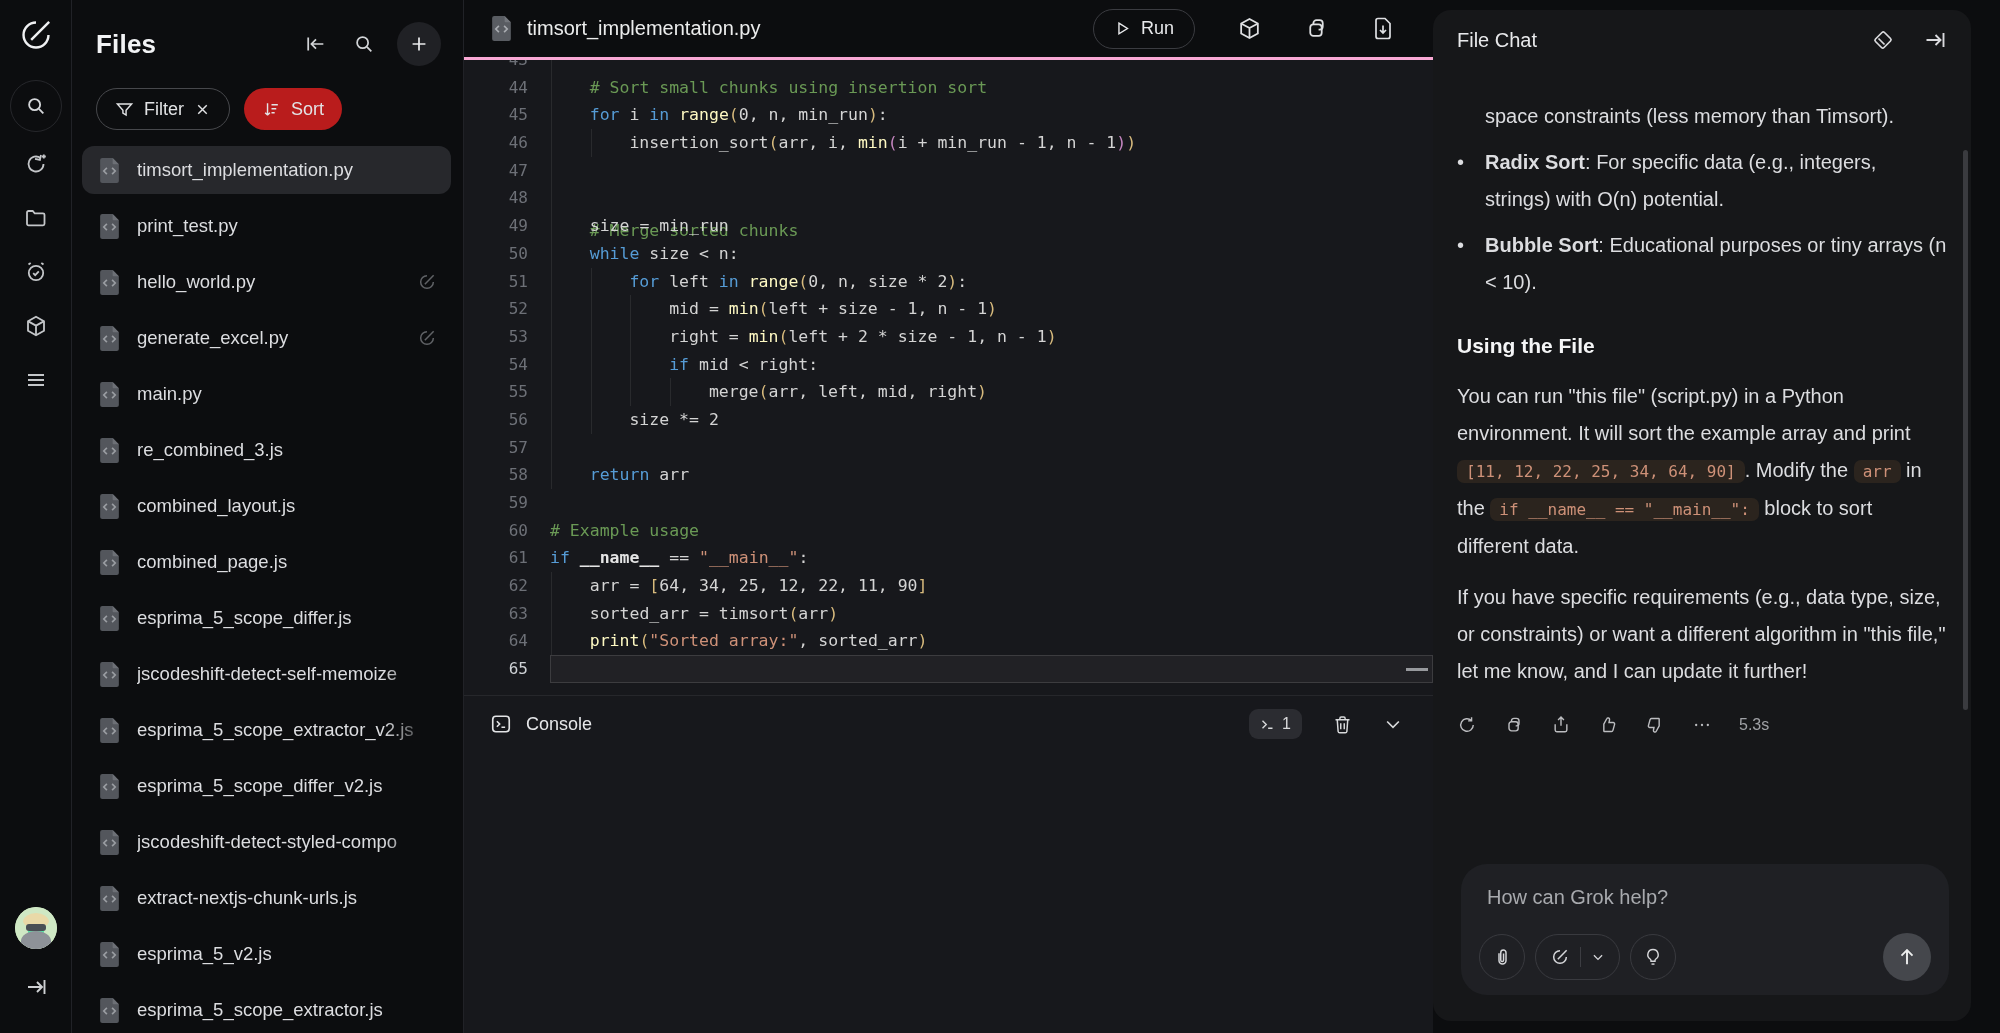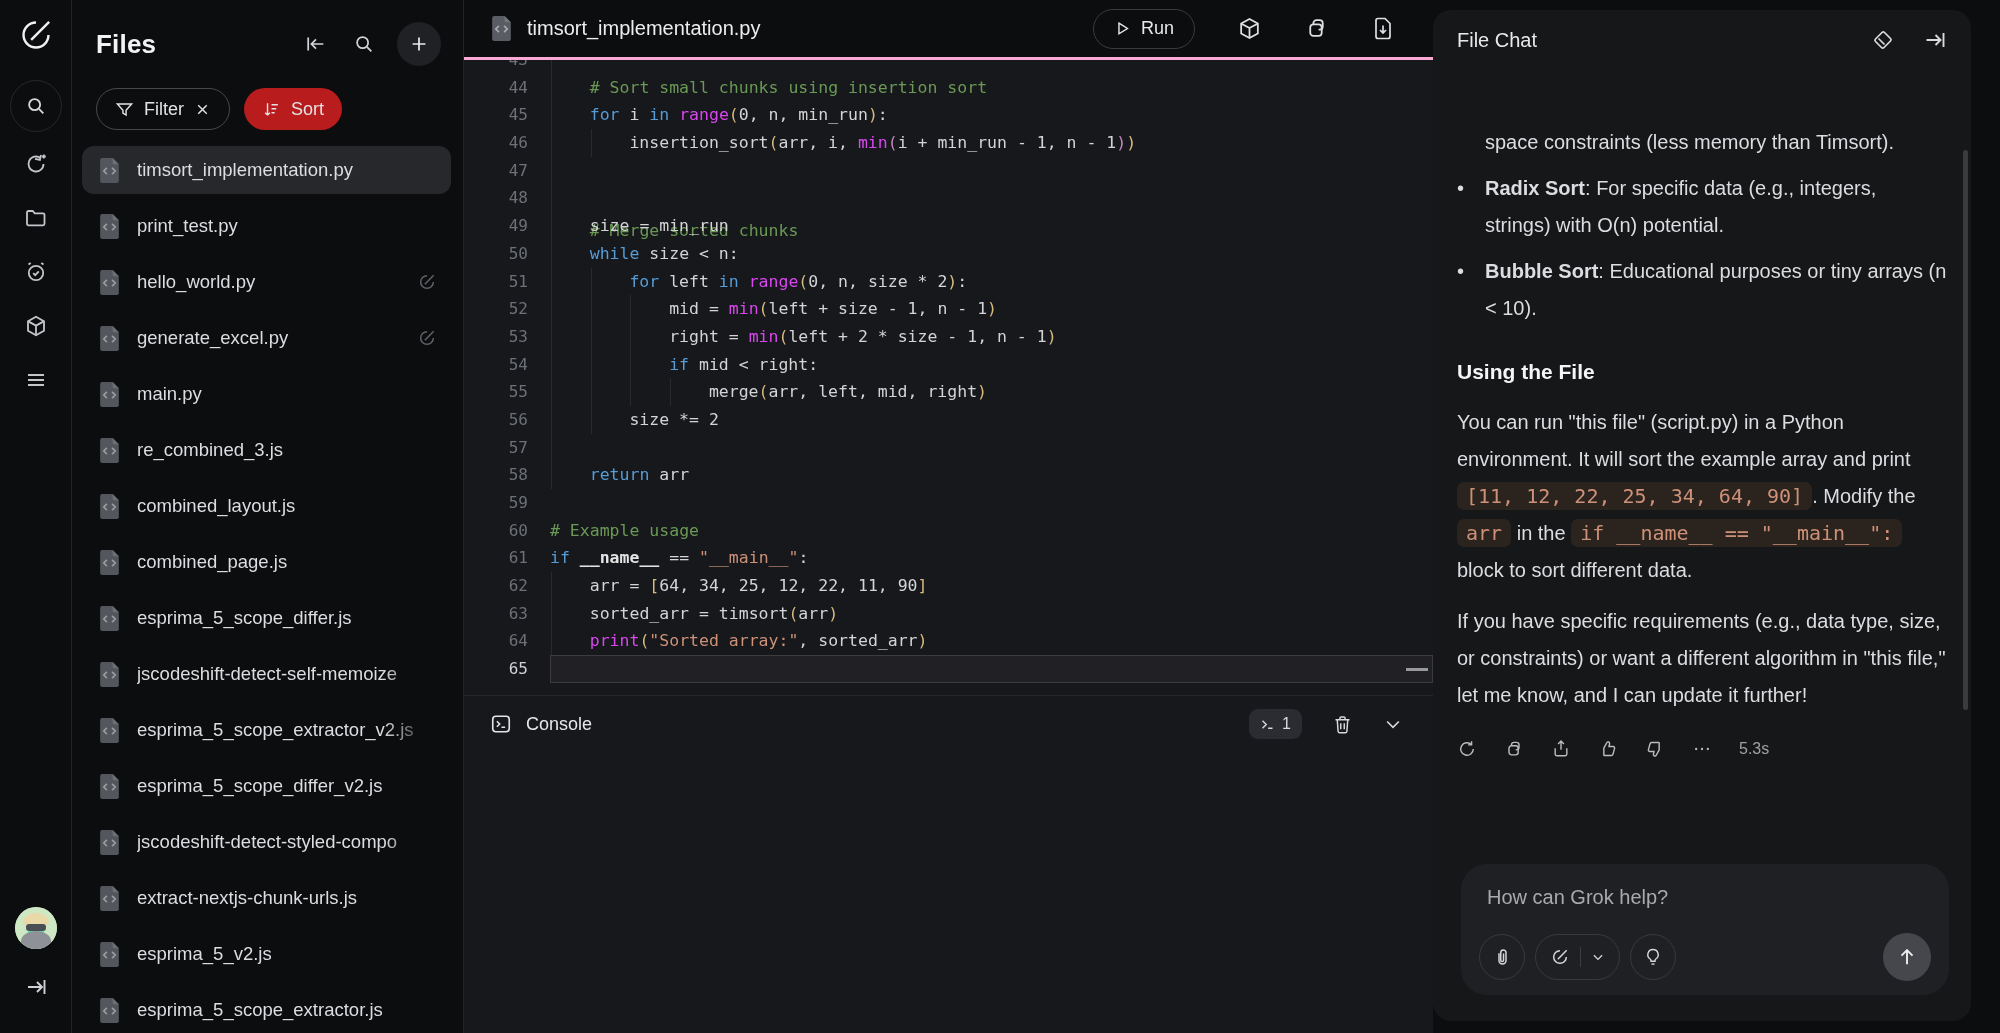--- a/index.html
+++ b/index.html
@@ -42,45 +42,45 @@
 
   .editor { height:638px; background:#17181c; border-top:3px solid #f9a8d4; overflow:hidden; position:relative; }
   .code-scroll { margin-top:-14px; }
   .code-line { display:flex; height:27.7px; line-height:27.7px; font-family:"DejaVu Sans Mono", monospace; font-size:16.5px; }
   .code-line .ln { flex:0 0 64px; text-align:right; color:#6d7077; font-size:16px; user-select:none; }
   .code-line .ct { flex:1; margin-left:22px; position:relative; white-space:pre; }
   .code-line.current .ct { background:rgba(255,255,255,.045); border:1px solid rgba(255,255,255,.12); }
   .code-line.current .ln { color:#cdd0d4; }
   .guide { position:absolute; top:0; bottom:0; width:1px; background:rgba(255,255,255,.08); }
   .dash { position:absolute; right:4px; top:12px; width:22px; height:3px; background:#97999d; }
-  .tok-c { color:#6a9955; } .tok-k { color:#569cd6; } .tok-f { color:#d946ef; }
+  .tok-c { color:#6a9955; } .tok-k { color:#569cd6; } .tok-f { color:#fef9c3; }
   .tok-v { color:#e5e5e5;font-weight:bold; } .tok-s { color:#ce9178; } .tok-p { color:#d4d4d4; }
   .tok-b1 { color:#d7ba7d; } .tok-b2 { color:#c586c0; }
 
   .console { flex:1; background:#17181c; border-top:1px solid #26272b; display:flex; flex-direction:column; }
   .con-head { height:56px; display:flex; align-items:center; padding:0 30px 0 26px; }
   .con-title { font-size:18px; color:#e6e7e9; margin-left:14px; flex:1; }
   .con-pill { background:#2b2c31; border-radius:9px; height:30px; display:flex; align-items:center; gap:7px; padding:0 11px; color:#d8d9db; font-size:16px; cursor:pointer; }
   .con-ic { color:#d8d9db; margin-left:30px; cursor:pointer; display:flex; }
   .con-out { display:flex; align-items:center; gap:13px; padding:16px 26px; color:#d3d4d6; font-size:18px; }
   .con-out .prompt { color:#6f7277; display:flex; }
 
   
   .chatwrap { flex:1; height:100%; padding:10px 29px 12px 0; }
-  .chat { width:538px; height:100%; background:#161719; border-radius:18px; display:flex; flex-direction:column; position:relative; overflow:hidden;gap:26px; }
+  .chat { width:538px; height:100%; background:#161719; border-radius:18px; display:flex; flex-direction:column; position:relative; overflow:hidden; }
   .chat-head { height:60px; display:flex; align-items:center; padding:0 24px; flex:0 0 60px; }
   .chat-title { font-size:20px; color:#e8e9eb; flex:1; }
   .chat-hic { color:#d9dadd; margin-left:28px; cursor:pointer; display:flex; }
   .chat-body { flex:1; overflow:hidden; padding:0 24px; font-size:20px; line-height:37px; color:#dcdde0; }
   .chat-body .li { display:flex; margin:9px 0; }
   .chat-body .li .bullet { width:28px; flex:0 0 28px; color:#dcdde0; }
   .chat-body .licont { margin-left:28px;margin-top:28px; }
   .chat-body h3 { font-size:21px; color:#f4f5f6; margin:26px 0 12px; font-weight:700; }
   .chat-body p { margin:14px 0; }
-  .codechip { font-family:"DejaVu Sans Mono", monospace; font-size:20px; background:#2b241e; border-radius:7px; padding:2px 9px; color:#ce9178; white-space:nowrap; }
+  .codechip { font-family:"DejaVu Sans Mono", monospace; font-size:16px; background:#2b241e; border-radius:7px; padding:2px 9px; color:#ce9178; white-space:nowrap; }
   .act-row { display:flex; align-items:center; gap:27px; margin-top:16px; color:#bcbdc0; }
   .act-row .aic { cursor:pointer; display:flex; }
   .gen-time { font-size:16px; color:#9fa1a5; }
   .chat-scrollbar { position:absolute; right:3px; top:140px; width:5px; height:560px; border-radius:3px; background:#3a3b3f; }
   .chat-input { margin:16px 22px 26px 28px; background:#1f2024; border-radius:26px; padding:20px 18px 14px 18px; flex:0 0 auto; }
   .ci-placeholder { font-size:20px; color:#a8aaae; padding:2px 8px 24px; }
   .ci-row { display:flex; align-items:center; gap:10px; }
   .ci-circle { width:46px; height:46px; border:1px solid #393a3f; border-radius:50%; display:flex; align-items:center; justify-content:center; color:#d6d7da; cursor:pointer; background:transparent; }
   .ci-pill { height:46px; border:1px solid #393a3f; border-radius:23px; display:flex; align-items:center; padding:0 14px; gap:10px; color:#d6d7da; cursor:pointer; }
   .ci-pill .vdiv { width:1px; height:20px; background:#3c3d42; }

